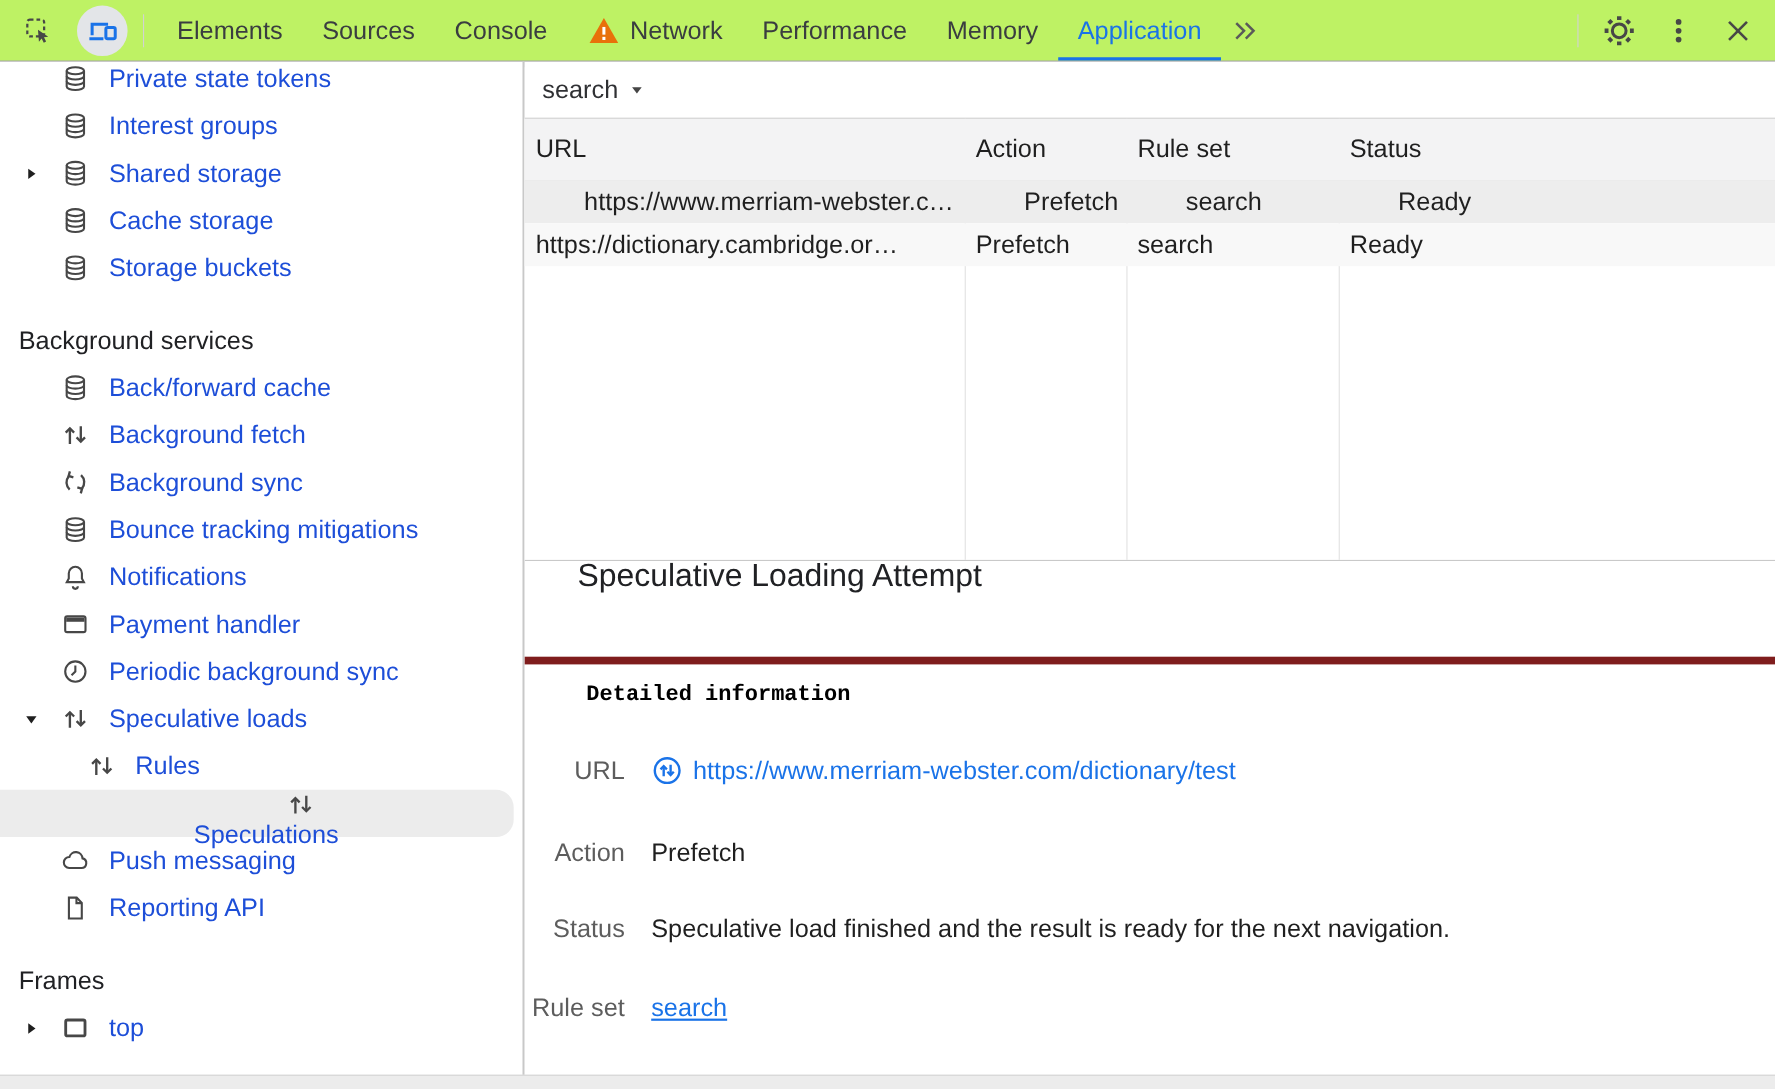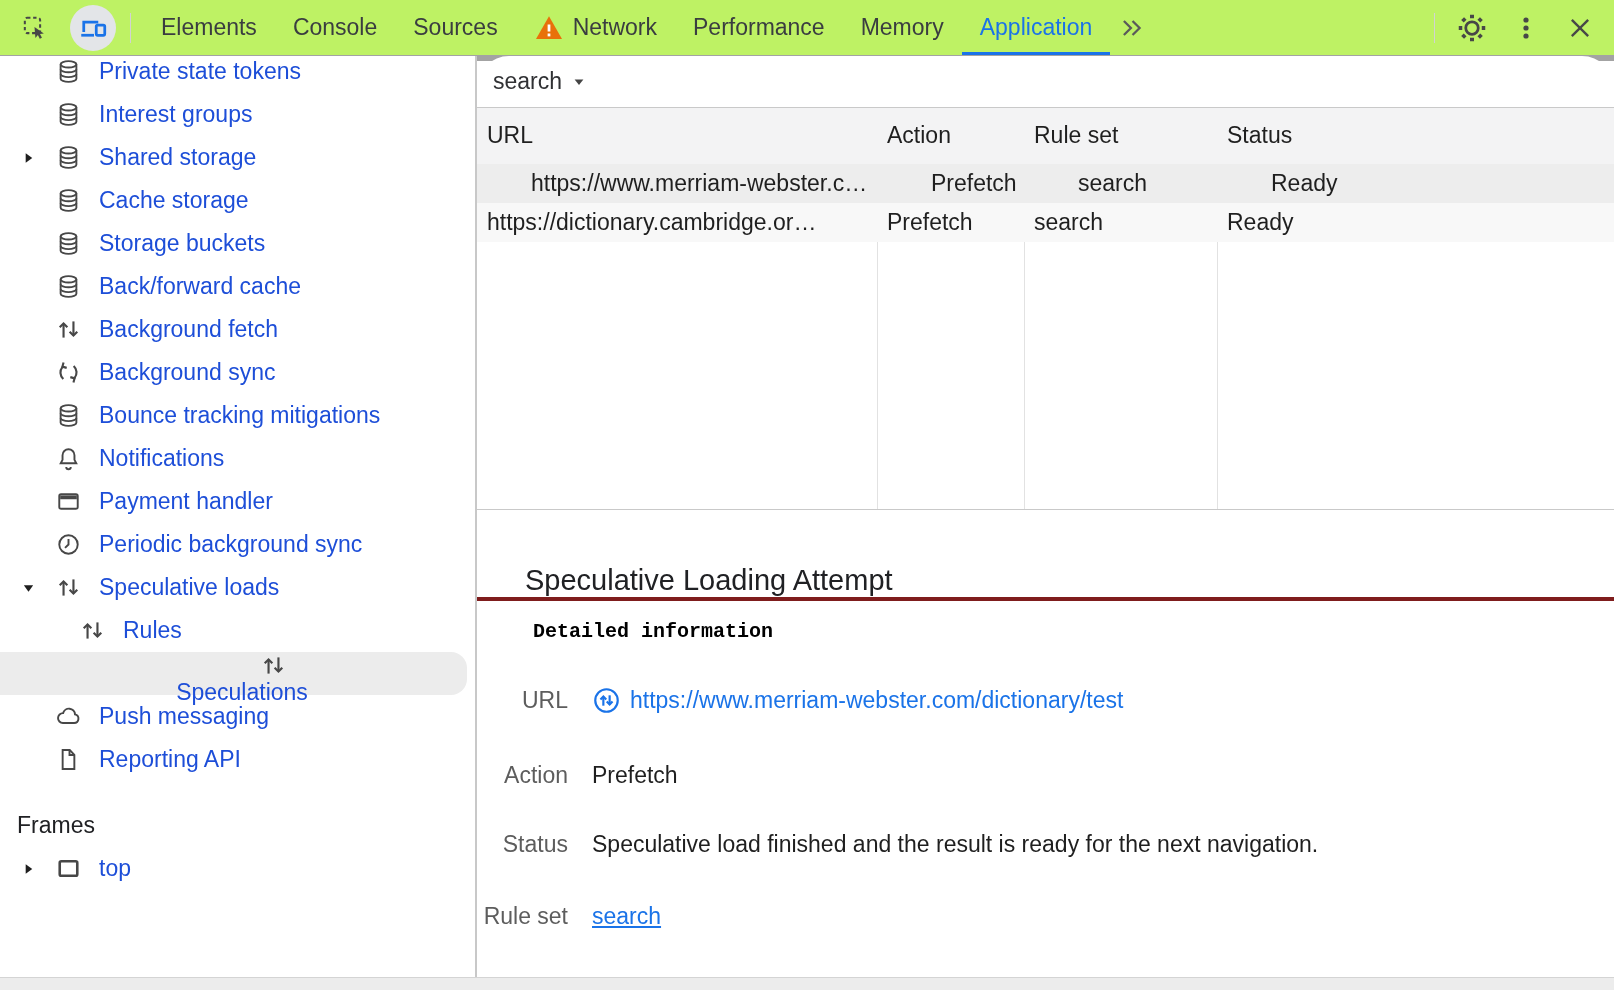--- a/index.html
+++ b/index.html
@@ -43,41 +43,41 @@
   #side-tree{margin-top:-6px;}
   .side-row{position:relative;height:43px;display:flex;align-items:center;color:#1d4ed8;}
   .side-row .exp{position:absolute;left:21px;top:50%;transform:translateY(-50%);width:15px;height:15px;display:flex;color:#1f1f1f;}
   .side-row .ic{margin-left:55px;width:27px;height:27px;flex:none;color:#474747;display:flex;}
   .side-row.nested .ic{margin-left:79px;}
   .side-row .lb{margin-left:17px;font-size:23px;white-space:nowrap;}
   .side-row.selected{background:#ececec;border-radius:0 16px 16px 0;width:calc(100% - 8px);flex-direction:column;}
   .side-header{height:43px;margin-top:23px;display:flex;align-items:center;padding-left:17px;font-size:23px;color:#202124;}
 
   
-  #main{position:absolute;top:56px;left:477px;right:0;bottom:12px;background:#fff;border-radius:32px;}
+  #main{position:absolute;top:56px;left:477px;right:0;bottom:12px;background:#fff;}
   #filter-bar{position:absolute;top:0;left:0;right:0;height:51px;display:flex;align-items:center;}
   #filter-dd{display:flex;align-items:center;margin-left:16px;font-size:23px;color:#303134;}
   #filter-dd .caret{margin-left:10px;display:flex;color:#454545;}
 
   #grid{position:absolute;top:51px;left:0;right:0;height:401px;
         border-top:1px solid #c9c9c9;border-bottom:1px solid #c9c9c9;background:#fff;}
   .col-div{position:absolute;top:0;bottom:0;width:1px;background:#e2e2e2;}
   #grid-header{position:absolute;top:0;left:0;right:0;height:56px;background:#f3f3f4;
                border-bottom:1px solid #e0e0e0;display:flex;}
   .gh-cell{font-size:23px;color:#1f1f1f;line-height:55px;padding-left:10px;box-sizing:border-box;
            white-space:nowrap;overflow:hidden;flex:none;}
   .grid-row{position:absolute;left:0;right:0;height:39px;display:flex;}
   .g-cell{font-size:23px;color:#1f1f1f;line-height:39px;padding-left:10px;box-sizing:border-box;
           white-space:nowrap;overflow:hidden;flex:none;}
   .w0{width:400px;} .w1{width:147px;} .w2{width:193px;} .w3{flex:1 1 auto;}
   .grid-row.sel{background:#ededed;padding-left:44px;}
   .grid-row.stripe{background:#f8f8f8;}
 
   #attempt-title-bar{position:absolute;top:452px;left:0;right:0;height:89px;
-                     border-bottom:4px solid #7f1d1d;display:flex;align-items:flex-end;}
+                     border-bottom:7px solid #7f1d1d;display:flex;align-items:flex-start;}
   #attempt-title{margin-left:48px;font-size:29px;color:#202124;}
 
   #details{position:absolute;top:541px;left:0;right:0;bottom:0;}
   #details-heading{position:absolute;top:23px;left:56px;font-size:20px;font-weight:bold;color:#000000;font-family:Liberation Mono, monospace;}
   .field-row{position:absolute;left:0;right:0;height:34px;}
   .fr0{top:86px;} .fr1{top:161px;} .fr2{top:230px;} .fr3{top:302px;}
   .f-label{position:absolute;left:0;width:91px;text-align:right;font-size:23px;color:#5d5d5d;line-height:34px;white-space:nowrap;}
   .f-value{position:absolute;left:115px;right:10px;display:flex;align-items:center;font-size:23px;color:#1f1f1f;line-height:34px;white-space:nowrap;}
   .f-value .reveal{width:29px;height:29px;display:flex;color:#1a73e8;margin-right:9px;flex:none;}
   a.dev-link{color:#1a73e8;text-decoration:none;}
@@ -106,24 +106,24 @@
         <rect x="14.6" y="9.6" width="6.8" height="8.2" rx="1.2"></rect>
       </svg>
     </span>
   </div>
   <div class="v-divider first"></div>
   <div id="tabs">
       <div class="tab">
         <span>Elements</span>
       </div>
       <div class="tab">
+        <span>Sources</span>
+      </div>
+      <div class="tab">
         <span>Console</span>
-      </div>
-      <div class="tab">
-        <span>Sources</span>
       </div>
       <div class="tab">
         <span class="warn-ic">
           <svg width="30" height="30" viewBox="0 0 24 24">
             <path d="M12 2.6L22.4 20.8H1.6Z" fill="#e8710a"></path>
             <rect x="10.9" y="9.2" width="2.2" height="5.6" fill="#fff"></rect>
             <rect x="10.9" y="16.4" width="2.2" height="2.3" fill="#fff"></rect>
           </svg>
         </span>
         <span>Network</span>
@@ -240,20 +240,21 @@
         <span class="ic">
           <svg width="27" height="27" viewBox="0 0 24 24" fill="none" stroke="currentColor" stroke-width="1.7">
             <ellipse cx="12" cy="5.6" rx="7" ry="2.8"></ellipse>
             <path d="M5 5.6v12.8c0 1.55 3.1 2.8 7 2.8s7-1.25 7-2.8V5.6"></path>
             <path d="M5 9.9c0 1.55 3.1 2.8 7 2.8s7-1.25 7-2.8"></path>
             <path d="M5 14.2c0 1.55 3.1 2.8 7 2.8s7-1.25 7-2.8"></path>
           </svg>
         </span>
         <span class="lb">Storage buckets</span>
       </div>
+      <div class="side-header">Background services</div>
       <div class="side-row">
         <span class="ic">
           <svg width="27" height="27" viewBox="0 0 24 24" fill="none" stroke="currentColor" stroke-width="1.7">
             <ellipse cx="12" cy="5.6" rx="7" ry="2.8"></ellipse>
             <path d="M5 5.6v12.8c0 1.55 3.1 2.8 7 2.8s7-1.25 7-2.8V5.6"></path>
             <path d="M5 9.9c0 1.55 3.1 2.8 7 2.8s7-1.25 7-2.8"></path>
             <path d="M5 14.2c0 1.55 3.1 2.8 7 2.8s7-1.25 7-2.8"></path>
           </svg>
         </span>
         <span class="lb">Back/forward cache</span>

